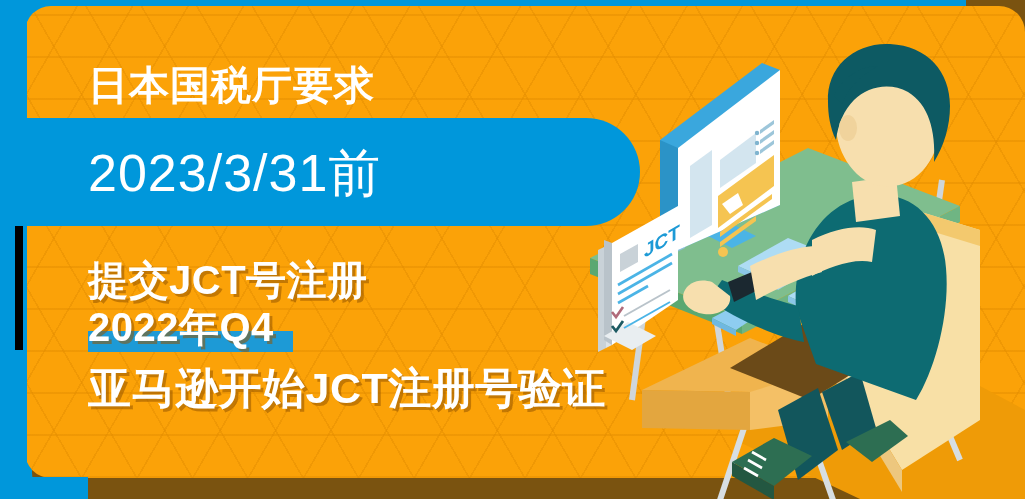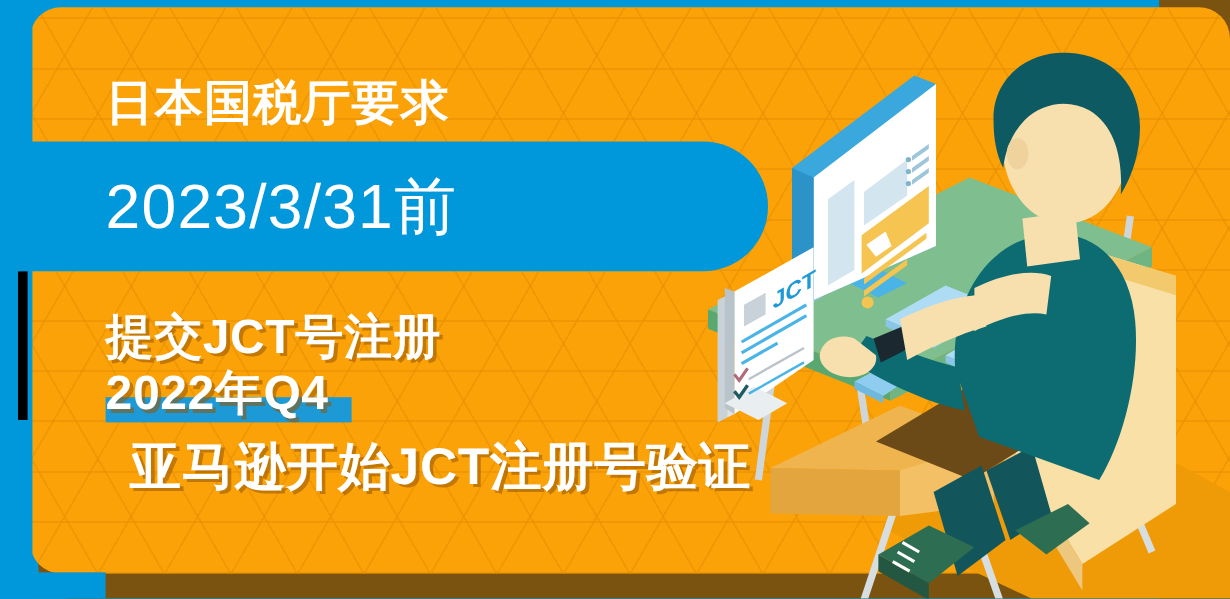--- a/index.html
+++ b/index.html
@@ -61,21 +61,21 @@
     white-space:nowrap;letter-spacing:1px;
   }
   .sub-line{
     position:absolute;left:88px;
     font-size:40px;font-weight:bold;color:#ffffff;white-space:nowrap;
     text-shadow:3px 3px 0 rgba(150,86,0,.55);
     letter-spacing:.5px;
   }
   .sub1{top:240px;margin-top:13px;}
   .sub2{top:300px;}
-  .sub3{top:360px;font-size:43px;margin-left:20px;}
+  .sub3{top:360px;font-size:43px;}
   .hl-bar{
     position:absolute;left:88px;top:331px;width:205px;height:21px;
     background:#1d9ad6;
   }
   
   .illus{position:absolute;left:560px;top:0;width:465px;height:499px;}
   .illus svg{display:block;}
 </style>
 </head>
 <body>

